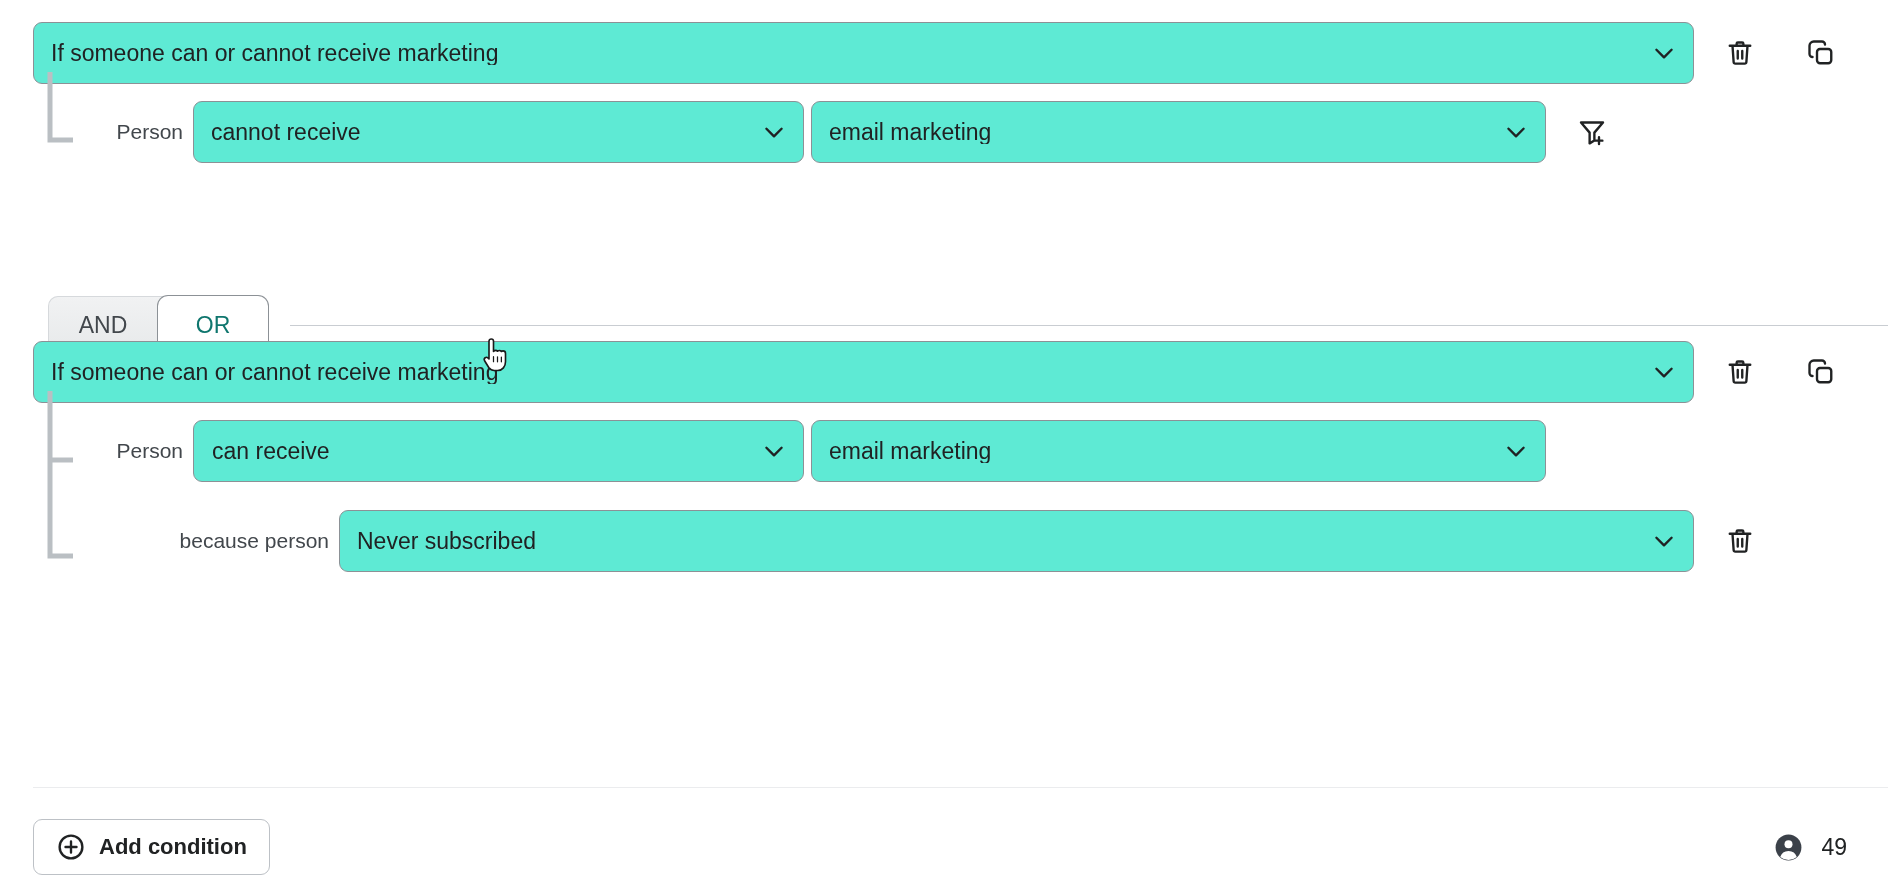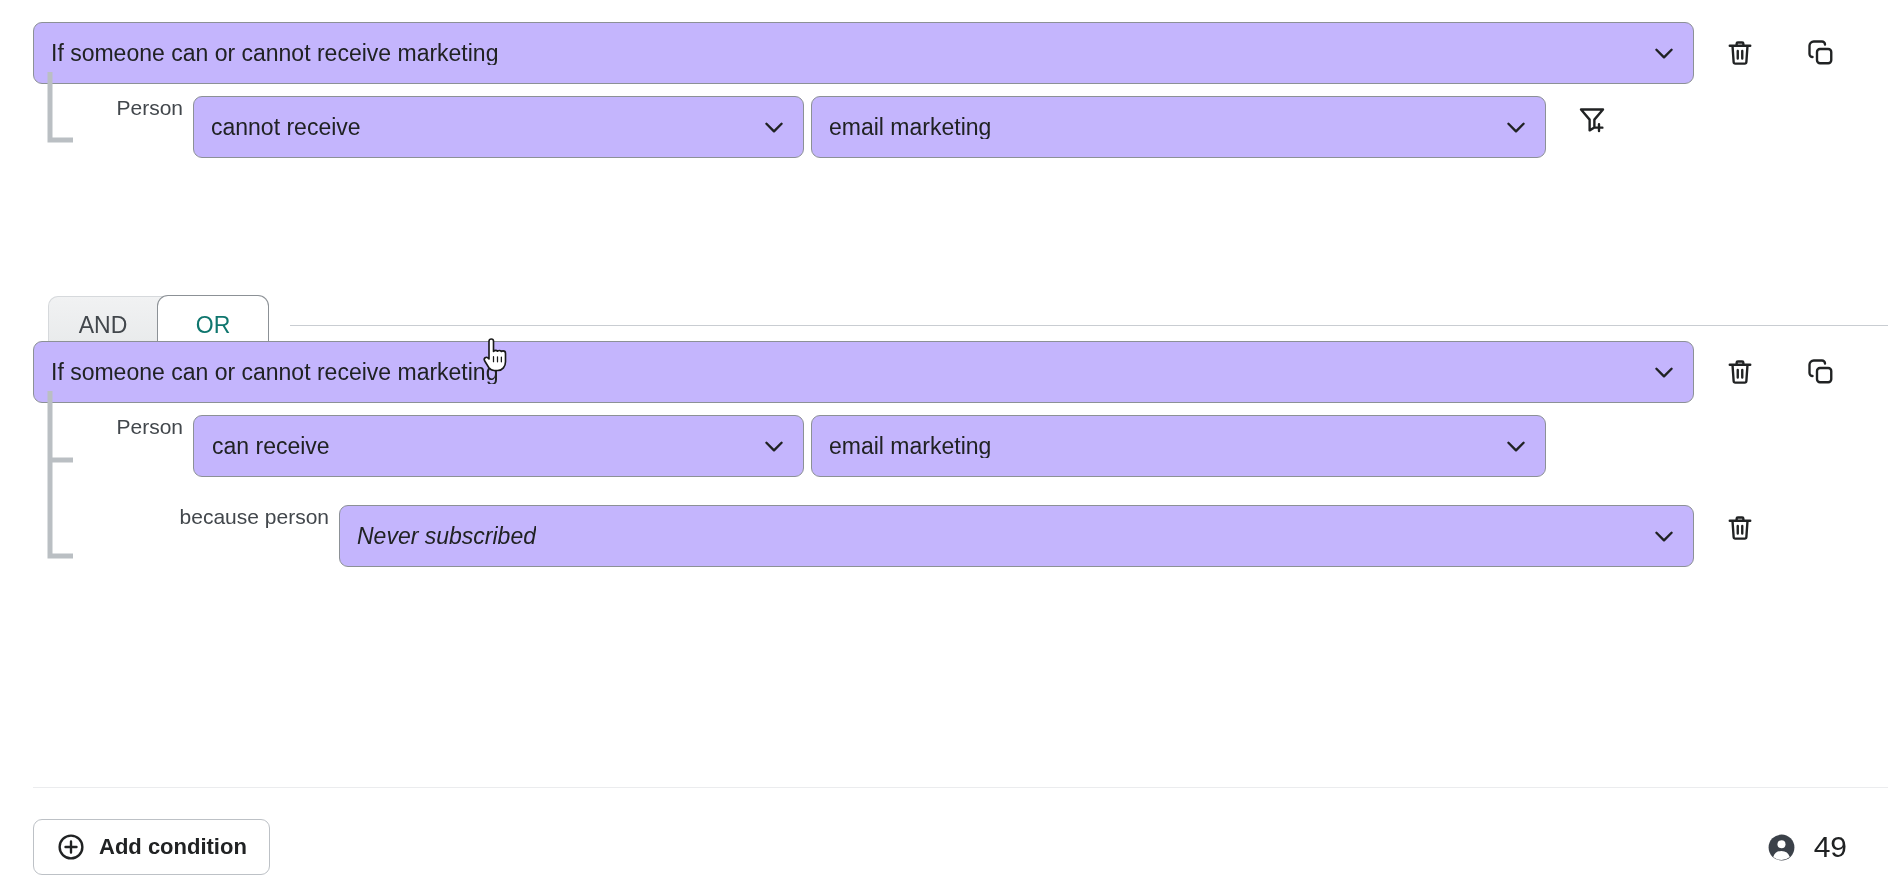--- a/index.html
+++ b/index.html
@@ -41,21 +41,21 @@
     height: 62px;
     padding-left: 33px;
   }
 
   .select-box {
     position: relative;
     box-sizing: border-box;
     height: 62px;
     border: 1px solid #8c9196;
     border-radius: 9px;
-    background: #c4b5fd;
+    background: #5eead4;
     display: flex;
     align-items: center;
     padding: 0 52px 0 17px;
     font-size: 23px;
     line-height: 1;
     color: #202223;
     cursor: pointer;
     white-space: nowrap;
     overflow: hidden;
   }
@@ -102,21 +102,21 @@
 
   
   .sub-rows {
     position: relative;
     padding-top: 12px;
   }
 
   .sub-row {
     position: relative;
     display: flex;
-    align-items: flex-start;
+    align-items: center;
     height: 72px;
     margin-bottom: 18px;
   }
 
   .sub-label {
     font-size: 21px;
     color: #42474c;
     text-align: right;
     padding-right: 10px;
     white-space: nowrap;
@@ -220,21 +220,21 @@
     cursor: pointer;
     font-family: "Liberation Sans", sans-serif;
   }
   .count-wrap {
     display: flex;
     align-items: center;
     gap: 17px;
     margin-right: 8px;
   }
   .count-num {
-    font-size: 30px;
+    font-size: 23px;
     color: #202223;
   }
 
   
   .cursor {
     position: absolute;
     left: 481px;
     top: 337px;
     width: 30px;
     height: 38px;
@@ -353,21 +353,21 @@
         <div class="select-box" style="width:735px; margin-left:7px;">
           <span class="sel-text">email marketing</span>
           <svg class="chev" viewBox="0 0 24 24" fill="none">
             <path d="M5 9l7 7 7-7" stroke="#202223" stroke-width="2.2" stroke-linecap="round" stroke-linejoin="round"></path>
           </svg>
         </div>
       </div>
 
       <div class="sub-row">
         <div class="sub-label row-label-because">because person</div>
-        <div class="select-box" style="width:1355px;font-style:italic;">
+        <div class="select-box" style="width:1355px;">
           <span class="sel-text">Never subscribed</span>
           <svg class="chev" viewBox="0 0 24 24" fill="none">
             <path d="M5 9l7 7 7-7" stroke="#202223" stroke-width="2.2" stroke-linecap="round" stroke-linejoin="round"></path>
           </svg>
         </div>
         <button class="icon-btn" style="margin-left:23px;">
           <svg width="30" height="30" viewBox="0 0 24 24" fill="none">
             <path d="M3.8 6.2h16.4M9.3 6.2V4.6a1 1 0 0 1 1-1h3.4a1 1 0 0 1 1 1v1.6M6 6.2l.9 13a1.4 1.4 0 0 0 1.4 1.3h7.4a1.4 1.4 0 0 0 1.4-1.3l.9-13" stroke="#202223" stroke-width="1.9" stroke-linecap="round" stroke-linejoin="round"></path>
             <path d="M10.2 10.4v6M13.8 10.4v6" stroke="#202223" stroke-width="1.9" stroke-linecap="round"></path>
           </svg>

